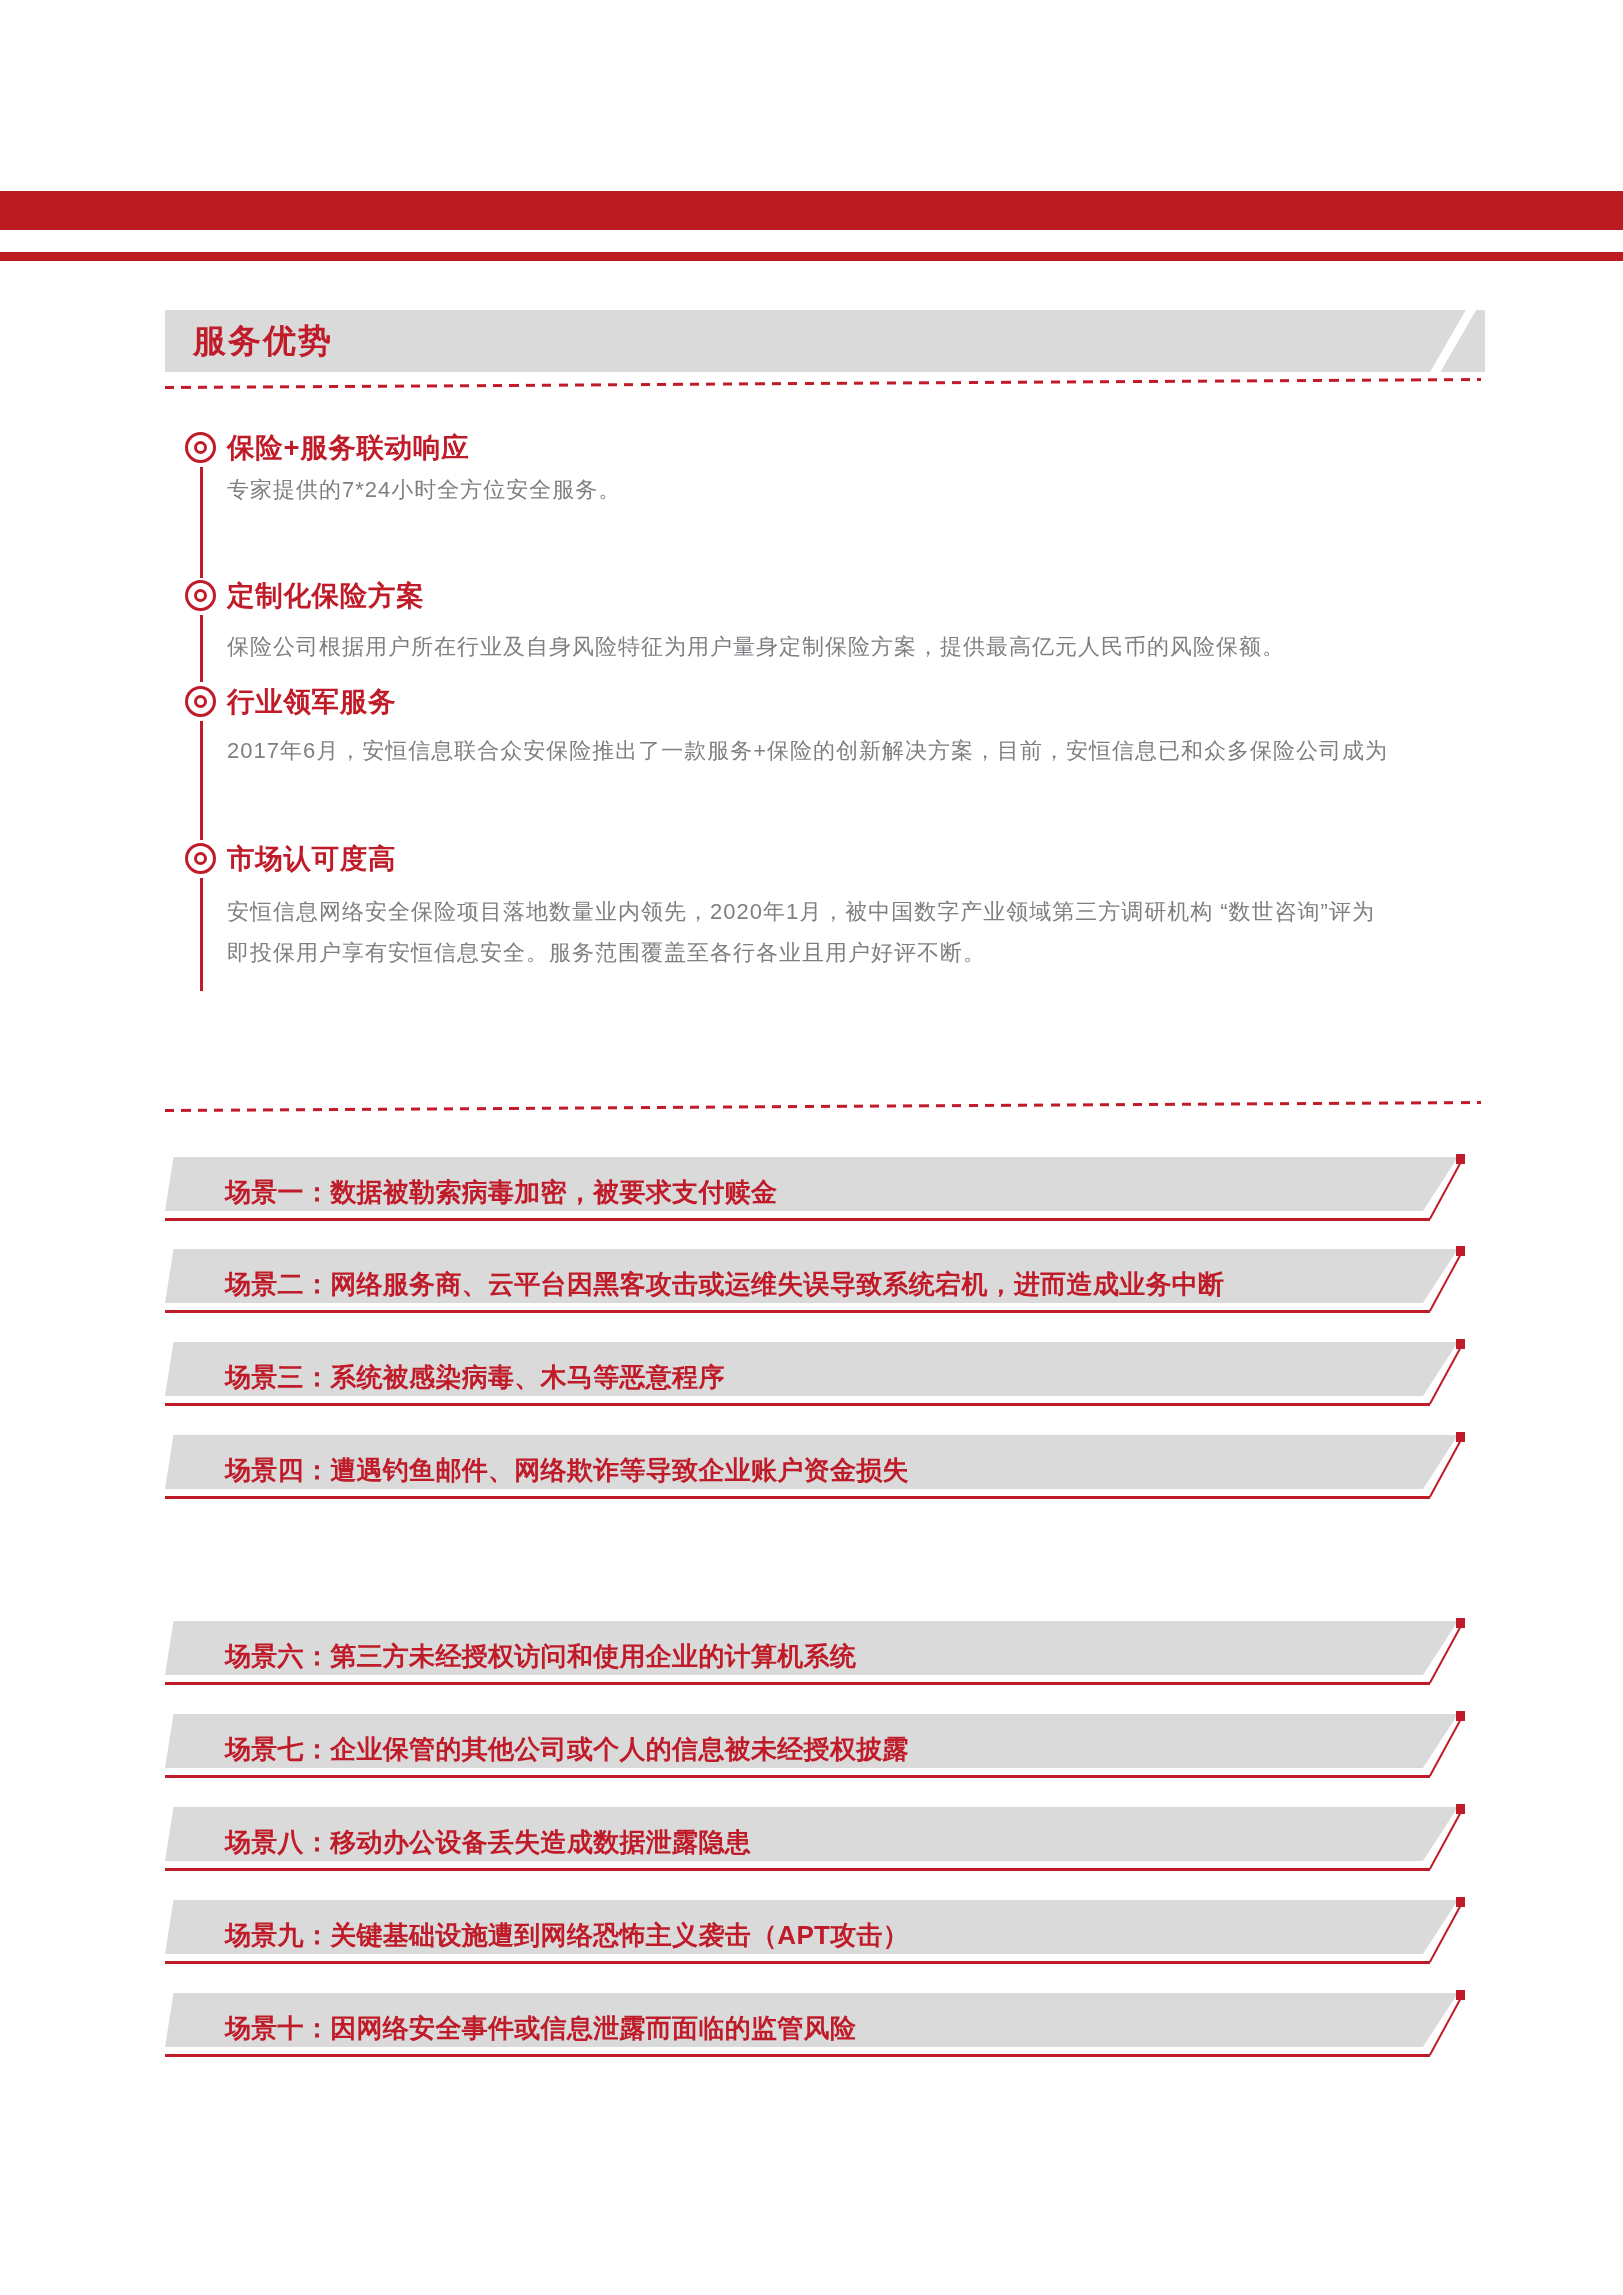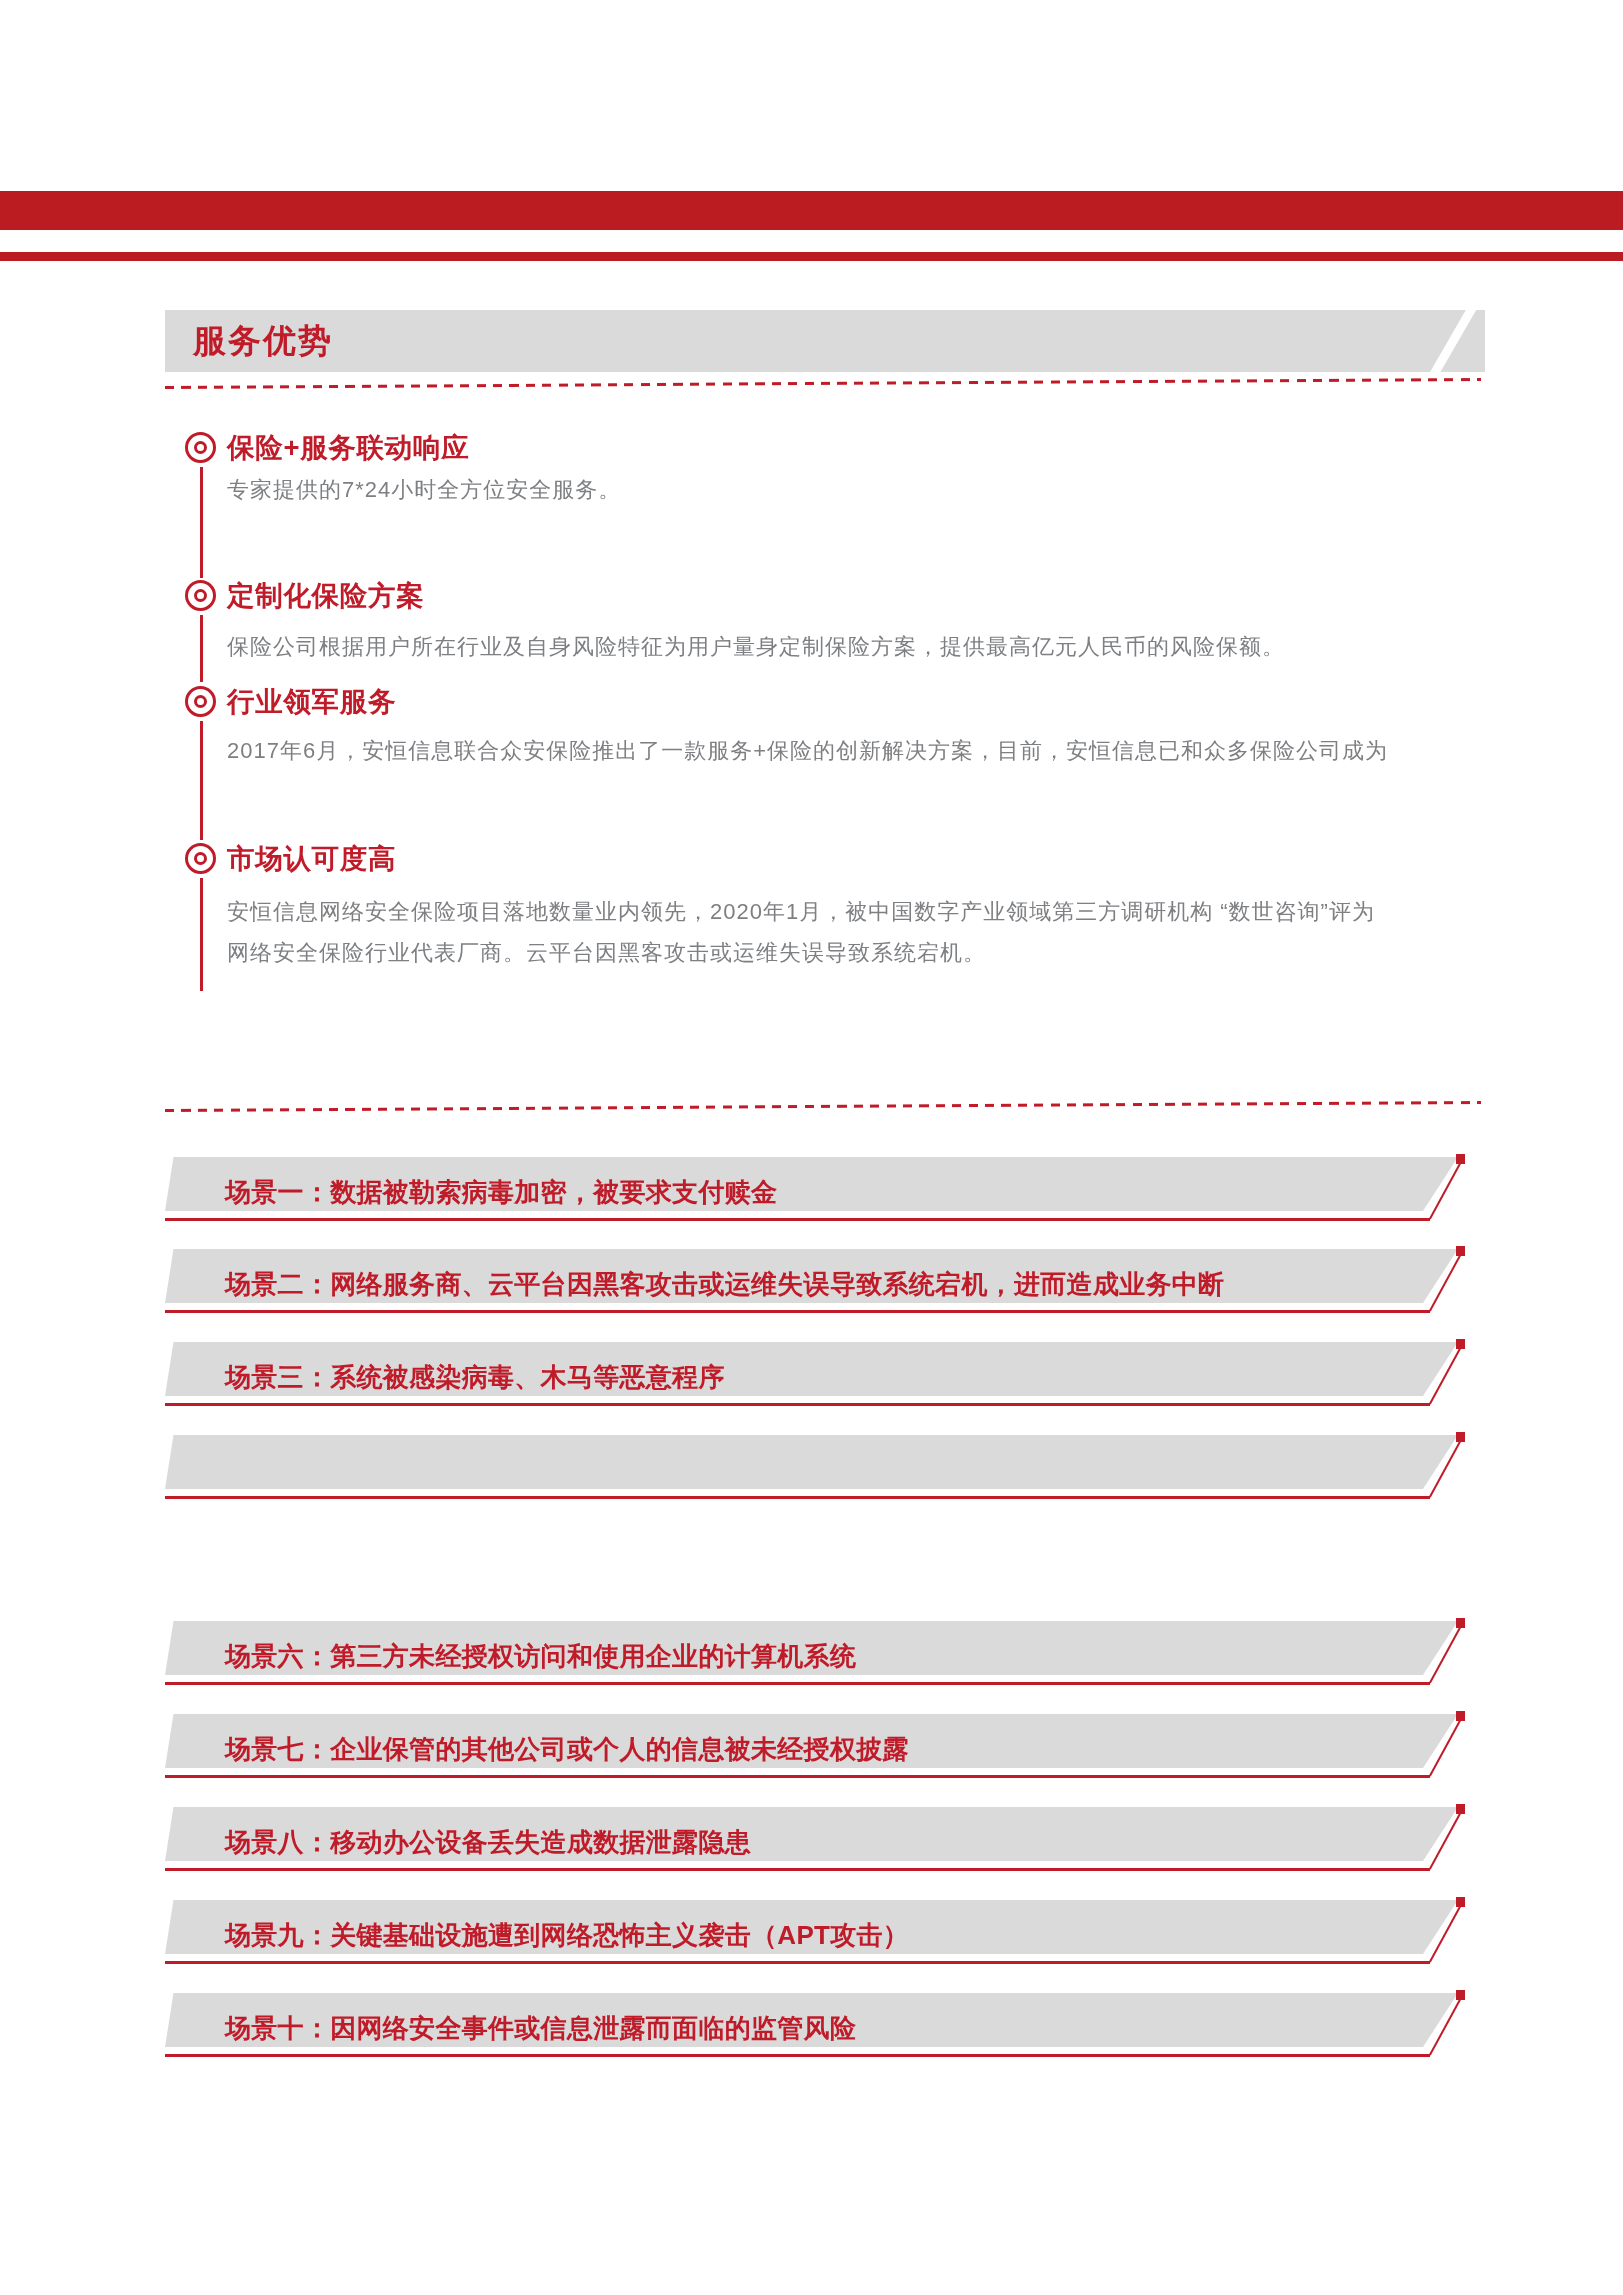--- a/index.html
+++ b/index.html
@@ -132,21 +132,21 @@
   </div>
 
   <div class="adv-item" style="top:843px">
     <div class="adv-icon">
       <div class="adv-icon-inner"></div>
     </div>
     <div class="adv-title">市场认可度高</div>
     <div class="adv-vline" style="height:113px"></div>
     <div class="adv-body" style="top:48px">
       <div>安恒信息网络安全保险项目落地数量业内领先，2020年1月，被中国数字产业领域第三方调研机构 “数世咨询”评为</div>
-      <div>网络安全保险行业代表厂商。云平台因黑客攻击或运维失误导致系统宕机。</div>
+      <div>即投保用户享有安恒信息安全。服务范围覆盖至各行各业且用户好评不断。</div>
     </div>
   </div>
 
   <div class="dashed-line" style="top:1109px"></div>
 
   <div class="scene-row" style="top:1157px">
     <div class="scene-quad"></div>
     <div class="scene-text">场景一：数据被勒索病毒加密，被要求支付赎金</div>
     <div class="scene-underline"></div>
     <div class="scene-diagonal"></div>
@@ -164,20 +164,21 @@
   <div class="scene-row" style="top:1342px">
     <div class="scene-quad"></div>
     <div class="scene-text">场景三：系统被感染病毒、木马等恶意程序</div>
     <div class="scene-underline"></div>
     <div class="scene-diagonal"></div>
     <div class="scene-tick"></div>
   </div>
 
   <div class="scene-row" style="top:1435px">
     <div class="scene-quad"></div>
+    <div class="scene-text">场景四：遭遇钓鱼邮件、网络欺诈等导致企业账户资金损失</div>
     <div class="scene-underline"></div>
     <div class="scene-diagonal"></div>
     <div class="scene-tick"></div>
   </div>
 
 
   <div class="scene-row" style="top:1621px">
     <div class="scene-quad"></div>
     <div class="scene-text">场景六：第三方未经授权访问和使用企业的计算机系统</div>
     <div class="scene-underline"></div>

